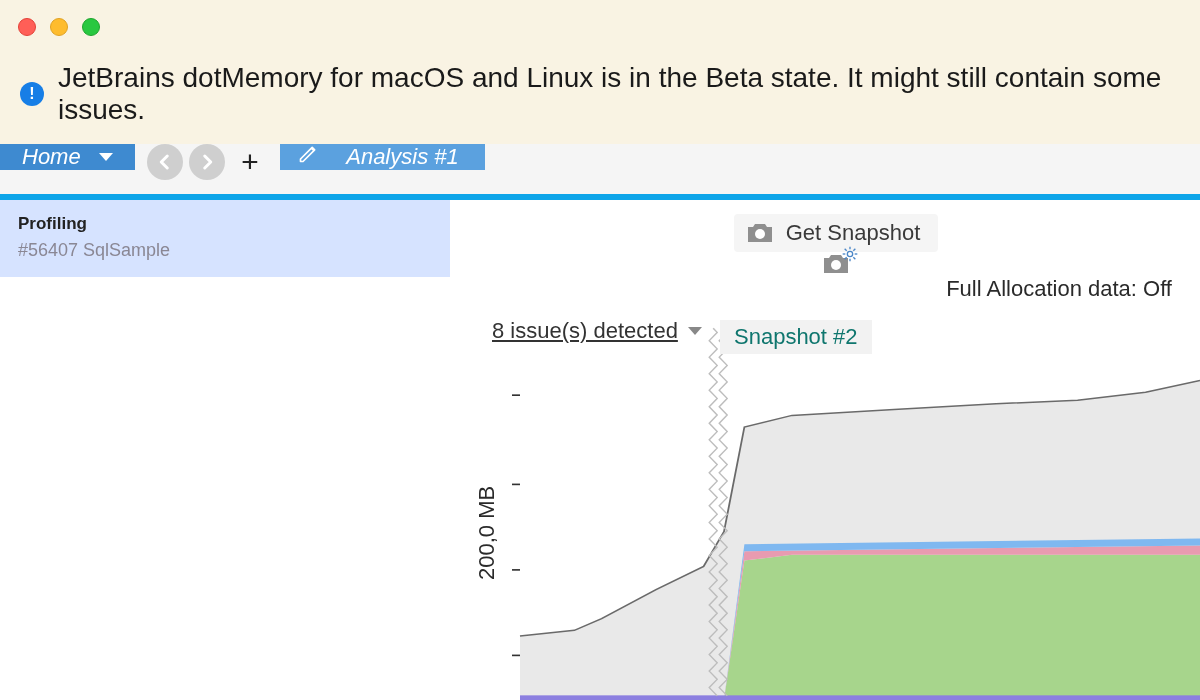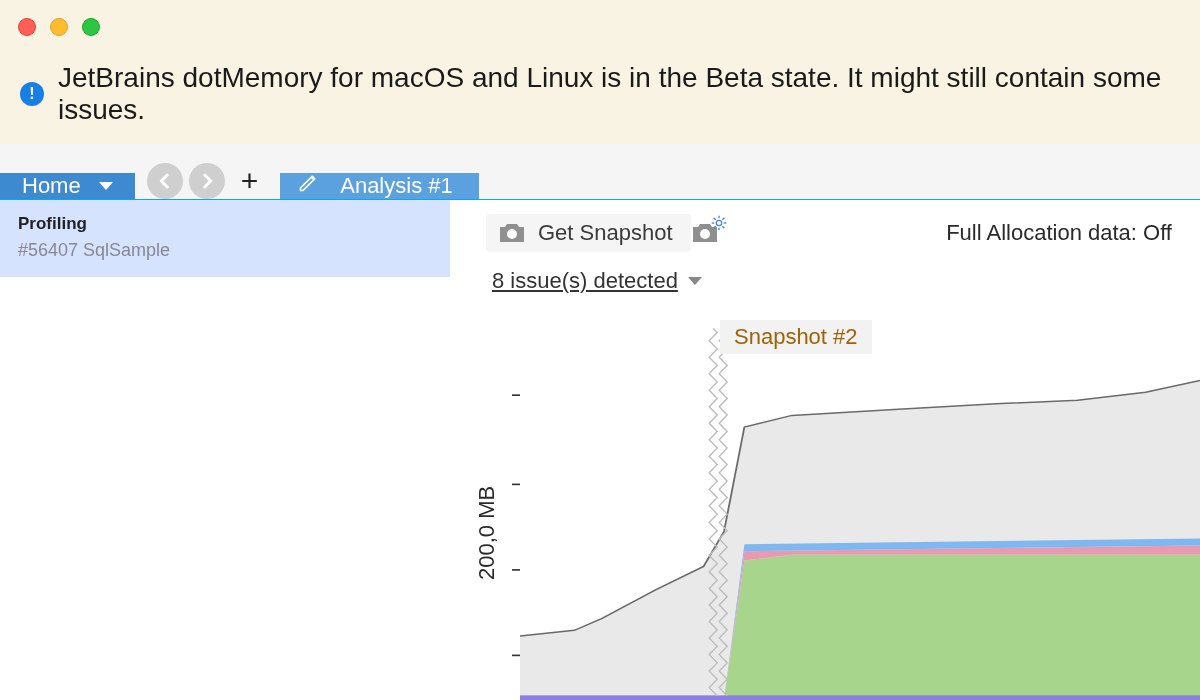--- a/index.html
+++ b/index.html
@@ -12,61 +12,61 @@
   .traffic.red    { background: #ff5f57; border: 1px solid #e34138; }
   .traffic.yellow { background: #febc2e; border: 1px solid #e0a224; }
   .traffic.green  { background: #29c840; border: 1px solid #1fa52f; }
 
   
   .banner { display: flex; align-items: center; gap: 14px; padding: 8px 20px 18px 20px; }
   .banner-icon { width: 24px; height: 24px; border-radius: 50%; background: #177ee6; color: #fff; font-weight: 900; font-size: 16px; display: flex; align-items: center; justify-content: center; flex-shrink: 0; }
   .banner-text { font-size: 28px; color: #1a1a1a; }
 
   
-  .tabstrip { height: 56px; background: #f5f5f5; border-bottom: 1px solid #0ea5e9; display: flex; align-items: flex-end; }
+  .tabstrip { height: 56px; background: #f5f5f5; border-bottom: 6px solid #0ea5e9; display: flex; align-items: flex-start; font-style: italic; }
   .hometab { background: #3e8ad0; color: #fff; display: flex; align-items: center; padding: 0 22px; font-size: 22px; gap: 18px; }
   .hometab .chev { width:0; height:0; border-left:7px solid transparent; border-right:7px solid transparent; border-top:8px solid #fff; }
 
   .navgroup { display: flex; align-items: center; padding: 0 12px; gap: 6px; }
   .navbtn { width: 36px; height: 36px; border-radius: 50%; background: #cfcfcf; display: flex; align-items: center; justify-content: center; }
   .navbtn svg { display:block; }
   .plus { font-size: 30px; color: #222; padding: 0 10px; font-weight: 300; }
 
-  .analysistab { background: #5ba1df; color: #fff; display: flex; align-items: center; padding: 0 26px 0 18px; font-size: 22px; gap: 22px; }
+  .analysistab { background: #5ba1df; color: #fff; display: flex; align-items: center; padding: 0 26px 0 18px; font-size: 22px; gap: 28px; }
   .analysistab .pencil { color:#fff; }
 
   
   .content { flex: 1; display: flex; background: #fff; }
   .sidebar { width: 450px; background: #fff; }
   .sidecard { background: #d6e3ff; padding: 14px 18px 16px 18px; position: relative; }
   .sidecard::after {
     content: ""; position: absolute; right: -18px; top: 50%; transform: translateY(-50%);
     width: 0; height: 0; border-top: 22px solid transparent; border-bottom: 22px solid transparent; border-left: 18px solid #d6e3ff;
   }
   .sidecard .title { font-size: 17px; font-weight: 600; color: #222; margin-bottom: 6px; }
   .sidecard .sub   { font-size: 18px; color: #8a8794; }
 
   .main { flex: 1; position: relative; background: #fff; padding-left: 30px; }
 
-  .toolbar { display: flex; align-items: center; padding: 14px 14px 6px 6px; }
+  .toolbar { display: flex; align-items: center; padding: 14px 14px 6px 6px; flex-direction: column; }
   .snapshotbtn { background: #f5f5f5; border-radius: 4px; padding: 6px 18px 6px 12px; display: flex; align-items: center; gap: 12px; font-size: 22px; color: #3a3a3a; }
   .camicon svg { display:block; }
   .camgear { position: relative; }
   .camgear .gear { position: absolute; top: -6px; right: -8px; color: #4a86c7; }
 
   .alloc { font-size: 22px; color: #2a2a2a; margin-left: auto; padding-right: 14px; }
   .alloc b { font-weight: 400; }
 
   .issues { display: flex; align-items: center; gap: 10px; font-size: 22px; color: #333; padding: 10px 0 6px 12px; text-decoration: underline; }
   .issues .chev { width:0; height:0; border-left:7px solid transparent; border-right:7px solid transparent; border-top:8px solid #888; }
 
   .chartwrap { position: absolute; left: 30px; right: 0; top: 120px; bottom: 0; }
   .chartwrap svg { width: 100%; height: 100%; }
 
-  .snapshotlabel { position: absolute; background: #f2f2f2; color: #a16207; font-size: 22px; padding: 4px 14px; top: 0px; left: 240px; }
+  .snapshotlabel { position: absolute; background: #f2f2f2; color: #0f766e; font-size: 22px; padding: 4px 14px; top: 0px; left: 240px; }
 
   .ylabel { position: absolute; left: -6px; top: 260px; transform: rotate(-90deg); transform-origin: left top; font-size: 22px; color: #2a2a2a; white-space: nowrap; }
 </style>
 </head>
 <body>
 
 <div class="titlebar">
   <div class="traffic red"></div>
   <div class="traffic yellow"></div>
   <div class="traffic green"></div>

